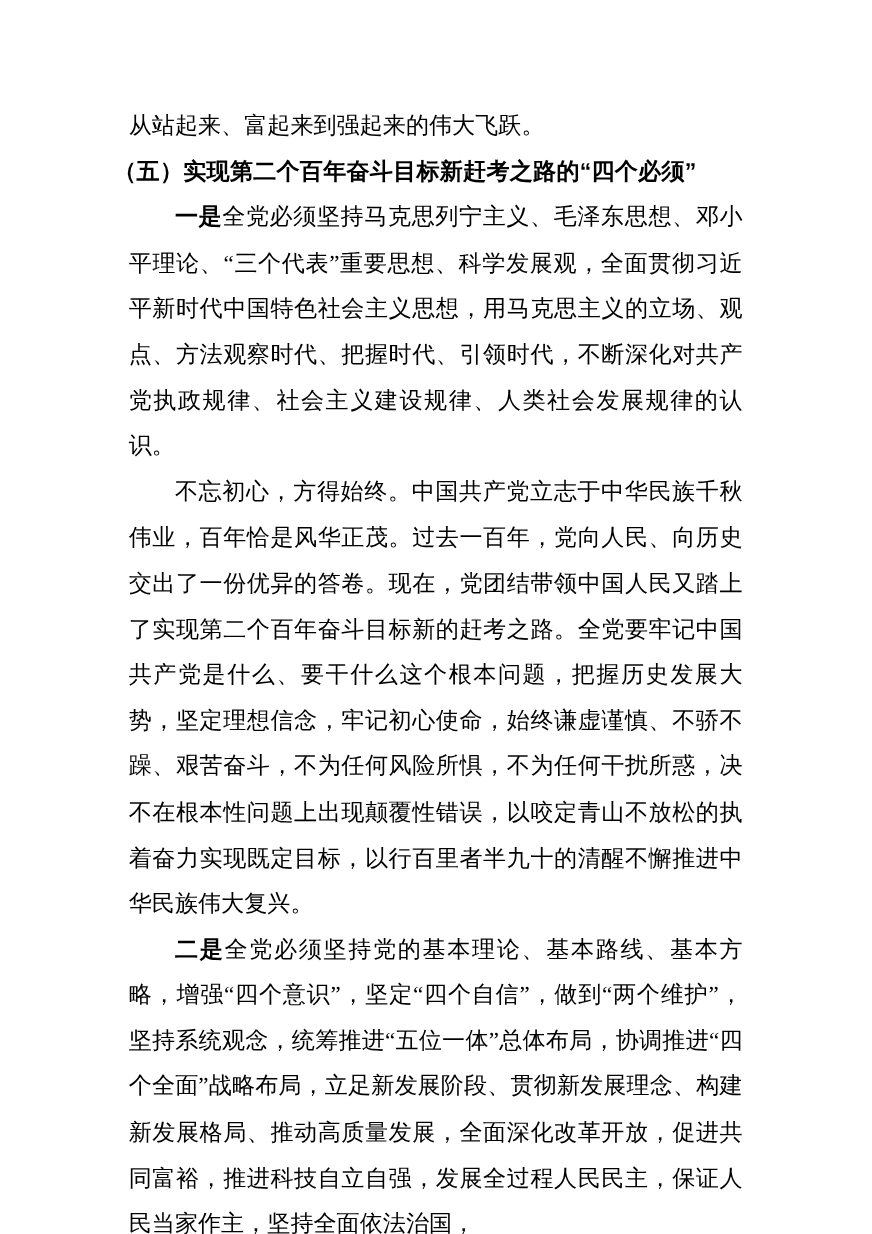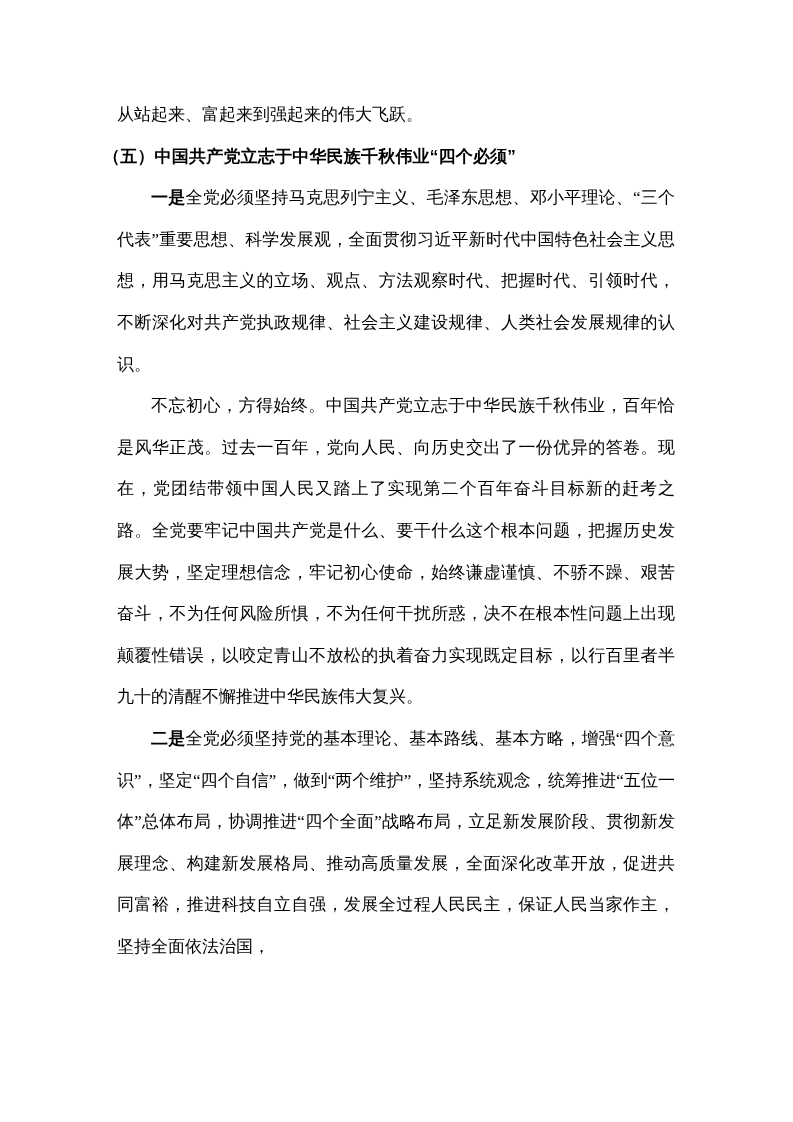--- a/index.html
+++ b/index.html
@@ -18,21 +18,21 @@
   }
   .content {
     position: absolute;
     left: 117px;
     top: 94px;
     width: 558px;
   }
   .content p {
     margin: 0;
     padding: 0;
-    font-size: 17px;
+    font-size: 21px;
     line-height: 41.6px;
     text-align: justify;
     text-justify: inter-character;
     word-break: break-all;
     overflow-wrap: break-word;
   }
   p.body-plain {
     text-indent: 0;
   }
   p.body-indent {
@@ -49,18 +49,18 @@
   .run-bold {
     font-weight: 700;
   }
 </style>
 </head>
 <body>
 
 <div class="page">
   <div class="content">
       <p class="body-plain"><span>从站起来、富起来到强起来的伟大飞跃。</span></p>
-      <p class="heading"><span class="run-bold">（五）中国共产党立志于中华民族千秋伟业“四个必须”</span></p>
+      <p class="heading"><span class="run-bold">（五）实现第二个百年奋斗目标新赶考之路的“四个必须”</span></p>
       <p class="body-indent"><span class="run-bold">一是</span><span>全党必须坚持马克思列宁主义、毛泽东思想、邓小平理论、“三个代表”重要思想、科学发展观，全面贯彻习近平新时代中国特色社会主义思想，用马克思主义的立场、观点、方法观察时代、把握时代、引领时代，不断深化对共产党执政规律、社会主义建设规律、人类社会发展规律的认识。</span></p>
       <p class="body-indent"><span>不忘初心，方得始终。中国共产党立志于中华民族千秋伟业，百年恰是风华正茂。过去一百年，党向人民、向历史交出了一份优异的答卷。现在，党团结带领中国人民又踏上了实现第二个百年奋斗目标新的赶考之路。全党要牢记中国共产党是什么、要干什么这个根本问题，把握历史发展大势，坚定理想信念，牢记初心使命，始终谦虚谨慎、不骄不躁、艰苦奋斗，不为任何风险所惧，不为任何干扰所惑，决不在根本性问题上出现颠覆性错误，以咬定青山不放松的执着奋力实现既定目标，以行百里者半九十的清醒不懈推进中华民族伟大复兴。</span></p>
       <p class="body-indent"><span class="run-bold">二是</span><span>全党必须坚持党的基本理论、基本路线、基本方略，增强“四个意识”，坚定“四个自信”，做到“两个维护”，坚持系统观念，统筹推进“五位一体”总体布局，协调推进“四个全面”战略布局，立足新发展阶段、贯彻新发展理念、构建新发展格局、推动高质量发展，全面深化改革开放，促进共同富裕，推进科技自立自强，发展全过程人民民主，保证人民当家作主，坚持全面依法治国，</span></p>
     </div>
 </div>
 
 </body></html>

